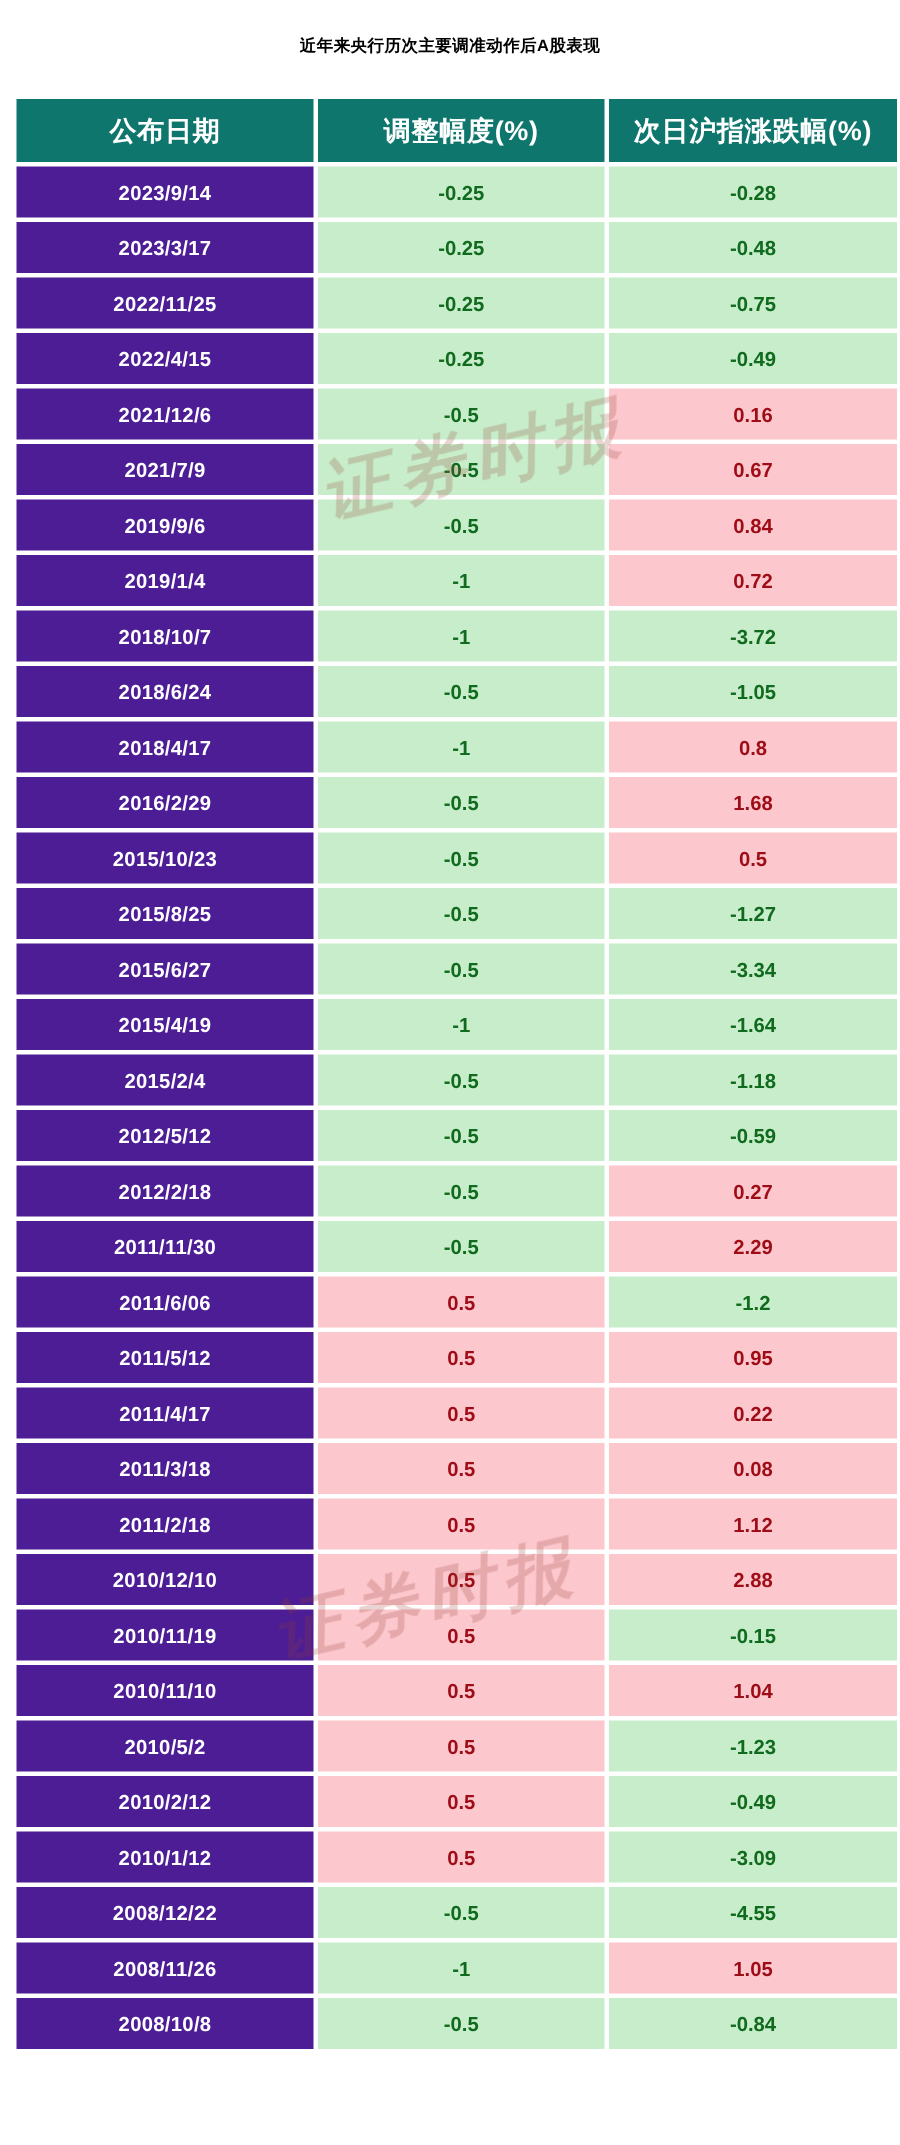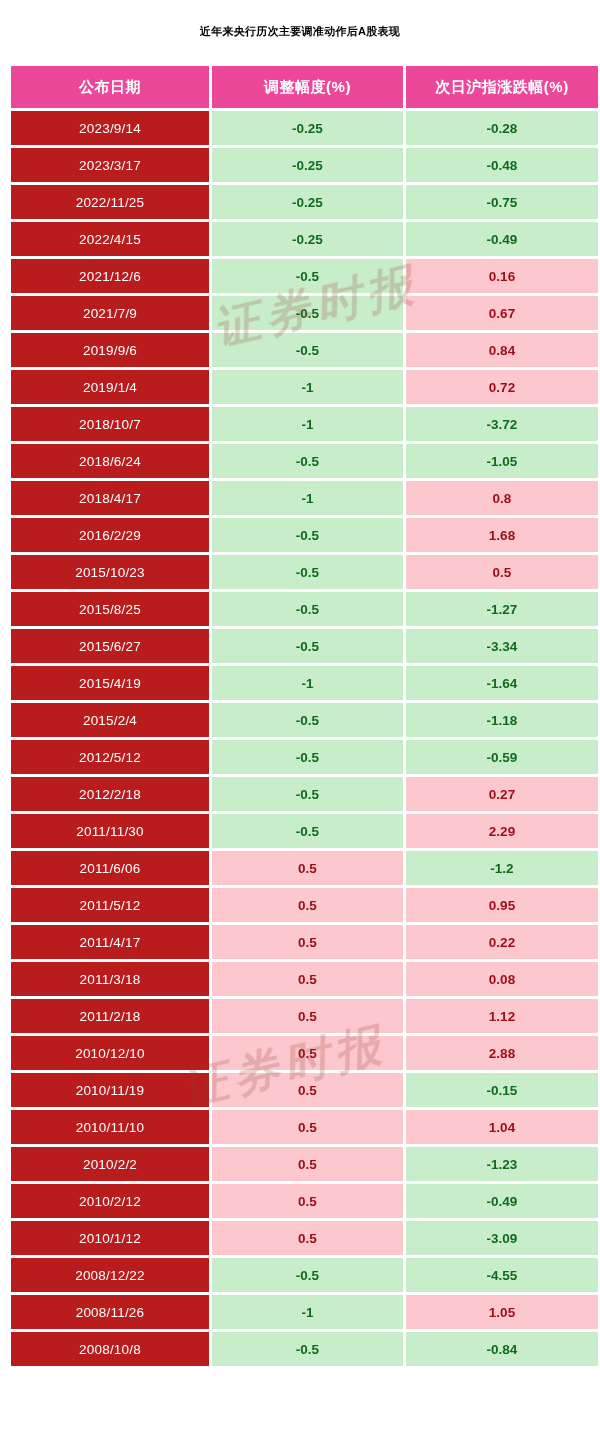--- a/index.html
+++ b/index.html
@@ -74,44 +74,44 @@
     width: 584px;
     border-collapse: separate;
     border-spacing: 3px 3px;
     table-layout: fixed;
   }
   table.data-table col.c-date  { width: 198px; }
   table.data-table col.c-adj   { width: 191px; }
   table.data-table col.c-chg   { width: 192px; }
 
   th.hdr {
-    background: #ec4899;
+    background: #0f766e;
     color: #FFFFFF;
-    font-size: 15px;
+    font-size: 18px;
     font-weight: bold;
     height: 42px;
     text-align: center;
     vertical-align: middle;
     padding: 0;
     border: 0;
     letter-spacing: 0.5px;
   }
 
   td.cell {
     height: 34px;
     text-align: center;
     vertical-align: middle;
     font-size: 13.5px;
     padding: 0;
     border: 0;
   }
   td.date-cell {
-    background: #b91c1c;
+    background: #4c1d95;
     color: #FFFFFF;
-    font-weight: normal;
+    font-weight: bold;
     letter-spacing: 0.2px;
   }
   td.val-pos {
     background: #FCC8CE;
     color: #9E0C17;
     font-weight: bold;
     text-align: center;
   }
   td.val-neg {
     background: #C7EDCA;
@@ -275,21 +275,21 @@
             <td class="cell date-cell">2010/11/19</td>
             <td class="cell val-pos">0.5</td>
             <td class="cell val-neg">-0.15</td>
           </tr>
           <tr>
             <td class="cell date-cell">2010/11/10</td>
             <td class="cell val-pos">0.5</td>
             <td class="cell val-pos">1.04</td>
           </tr>
           <tr>
-            <td class="cell date-cell">2010/2/2</td>
+            <td class="cell date-cell">2010/5/2</td>
             <td class="cell val-pos">0.5</td>
             <td class="cell val-neg">-1.23</td>
           </tr>
           <tr>
             <td class="cell date-cell">2010/2/12</td>
             <td class="cell val-pos">0.5</td>
             <td class="cell val-neg">-0.49</td>
           </tr>
           <tr>
             <td class="cell date-cell">2010/1/12</td>

